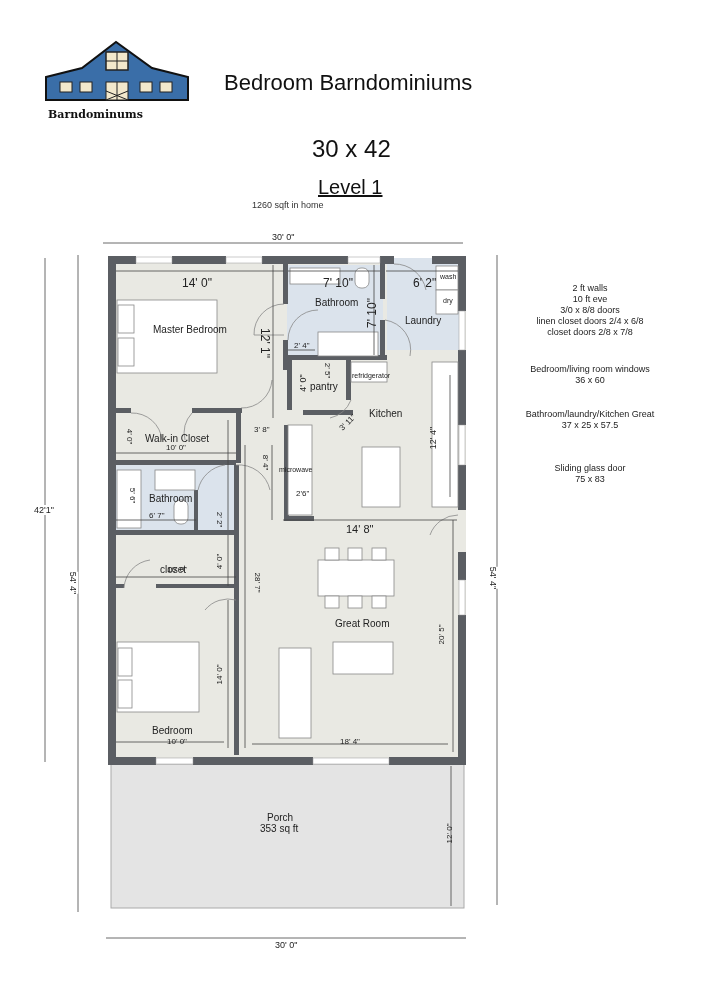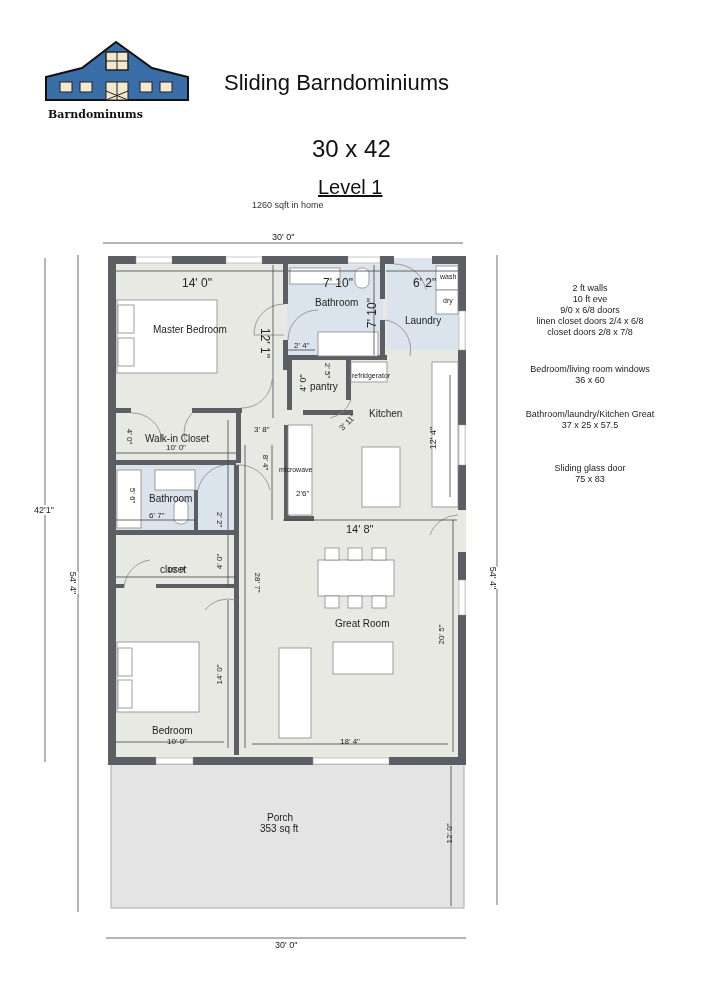--- a/index.html
+++ b/index.html
@@ -30,21 +30,21 @@
     <rect x="18" y="42" width="12" height="10" fill="#f2e8cc" stroke="#222"></rect>
     <rect x="38" y="42" width="12" height="10" fill="#f2e8cc" stroke="#222"></rect>
     <rect x="98" y="42" width="12" height="10" fill="#f2e8cc" stroke="#222"></rect>
     <rect x="118" y="42" width="12" height="10" fill="#f2e8cc" stroke="#222"></rect>
     <rect x="64" y="42" width="22" height="18" fill="#f2e8cc" stroke="#222"></rect>
     <path d="M64,51 L86,60 M86,51 L64,60 M75,42 L75,60" stroke="#222"></path>
   </svg>
   <div class="abs" style="left:6px;top:68px;font-family:'DejaVu Serif',serif;font-weight:bold;font-size:11px;color:#111;">Barndominums</div>
 </div>
 
-<div class="abs title" style="left:224px;top:70px;">Sliding Barndominiums</div>
+<div class="abs title" style="left:224px;top:70px;">Bedroom Barndominiums</div>
 <div class="abs subtitle" style="left:312px;top:135px;">30 x 42</div>
 <div class="abs level" style="left:318px;top:176px;">Level 1</div>
 <div class="abs small" style="left:252px;top:200px;">1260 sqft in home</div>
 
 <svg width="707" height="1000">
 
   <rect x="111" y="764" width="353" height="144" fill="#e4e4e4" stroke="#aaa"></rect>
 
   <rect x="108" y="258" width="358" height="505" fill="#e9e9e3"></rect>
   <rect x="287" y="265" width="96" height="92" fill="#dbe3ec"></rect>
@@ -230,21 +230,21 @@
 <div class="abs lbl vt2" style="left:432px;top:630px;font-size:8px;">20' 5"</div>
 <div class="abs lbl" style="left:340px;top:737px;font-size:8px;">18' 4"</div>
 
 <div class="abs room-lbl" style="left:267px;top:812px;">Porch</div>
 <div class="abs room-lbl" style="left:260px;top:823px;">353 sq ft</div>
 <div class="abs lbl vt2" style="left:440px;top:829px;font-size:8px;">12' 0"</div>
 
 <div class="abs notes" style="left:515px;top:283px;width:150px;">
   <div>2 ft walls</div>
   <div>10 ft eve</div>
-  <div>9/0 x 6/8 doors</div>
+  <div>3/0 x 8/8 doors</div>
   <div>linen closet doors 2/4 x 6/8</div>
   <div>closet doors 2/8 x 7/8</div>
 </div>
 <div class="abs notes" style="left:515px;top:364px;width:150px;">
   <div>Bedroom/living room windows</div>
   <div>36 x 60</div>
 </div>
 <div class="abs notes" style="left:510px;top:409px;width:160px;">
   <div>Bathroom/laundry/Kitchen Great</div>
   <div>37 x 25 x 57.5</div>

